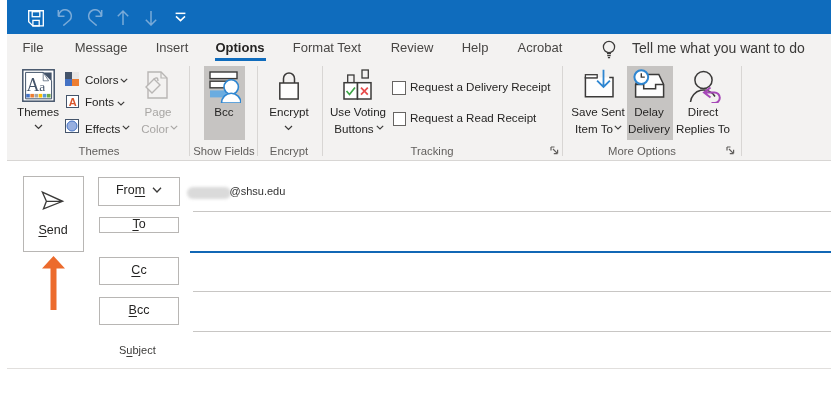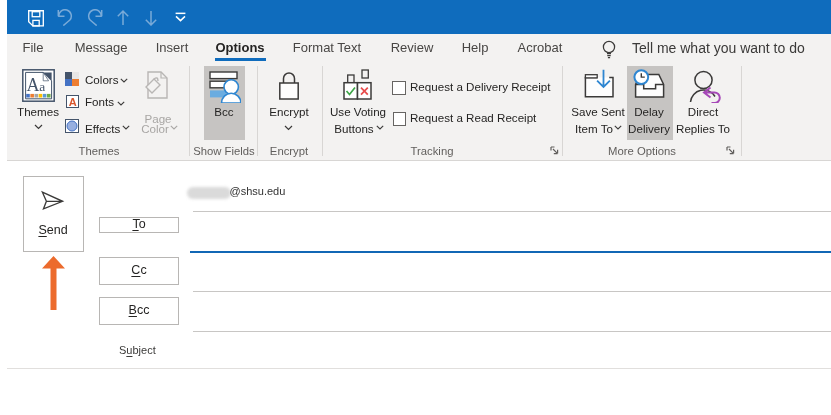--- a/index.html
+++ b/index.html
@@ -131,21 +131,21 @@
   <svg class="abs" style="left:115px;top:125px" width="8" height="5" viewBox="0 0 8 5">
     <path d="M0.8 0.8 L4 4 L7.2 0.8" fill="none" stroke="#3b3a39" stroke-width="1.1"></path>
   </svg>
 
   <svg class="abs" style="left:137px;top:71px" width="26" height="30" viewBox="0 0 26 30">
     <path d="M4 1 L17 1 L23 7 L23 27 L4 27 Z" fill="#f3f2f1" stroke="#b8b6b4" stroke-width="1.4"></path>
     <path d="M17 1 L17 7 L23 7" fill="none" stroke="#b8b6b4" stroke-width="1.2"></path>
     <path d="M10 8 L16 14 L8 22 L2 16 Z" fill="#f3f2f1" stroke="#b8b6b4" stroke-width="1.4"></path>
     <path d="M10 8 q4 -3 4 2" fill="none" stroke="#b8b6b4" stroke-width="1.4"></path>
   </svg>
-  <div class="rlabelc" style="left:151px;top:113px;color:#a8a6a4">Page</div>
+  <div class="rlabelc" style="left:151px;top:106px;color:#a8a6a4">Page</div>
   <div class="rlabelc" style="left:148px;top:122.5px;color:#a8a6a4">Color</div>
   <svg class="abs" style="left:163px;top:125px" width="8" height="5" viewBox="0 0 8 5">
     <path d="M0.8 0.8 L4 4 L7.2 0.8" fill="none" stroke="#a8a6a4" stroke-width="1.1"></path>
   </svg>
   <div class="grplabel" style="left:92px">Themes</div>
 
   <div class="graybtn" style="left:197px;top:66px;width:41px;height:74px"></div>
   <svg class="abs" style="left:202px;top:71px" width="32" height="32" viewBox="0 0 32 32">
     <rect x="1" y="1" width="27" height="6.6" fill="#fff" stroke="#3b3a39" stroke-width="1.4"></rect>
     <rect x="1" y="10.2" width="23" height="6.6" fill="#fff" stroke="#3b3a39" stroke-width="1.4"></rect>
@@ -227,20 +227,23 @@
   <div class="abs" style="left:16px;top:176px;width:61px;height:76px;border:1px solid #b8b6b4;background:#fff"></div>
   <svg class="abs" style="left:30px;top:185px" width="28" height="26" viewBox="0 0 28 26">
     <path d="M5.4 7.2 L25.6 16.3 L6.5 23.8 L9.4 16.3 Z M9.4 16.3 L25.6 16.3" fill="none" stroke="#3b3a39" stroke-width="1.35" stroke-linejoin="miter"></path>
   </svg>
   <div class="abs" style="left:46px;top:223px;transform:translateX(-50%);font-size:12.5px;color:#252423"><u>S</u>end</div>
 
   <svg class="abs" style="left:34px;top:256px" width="25" height="54" viewBox="0 0 25 54">
     <path d="M12.5 0 L24 12.5 H15.5 V54 H9.5 V12.5 H1 Z" fill="#ec6b2d"></path>
   </svg>
 
+  <div class="fieldbtn" style="left:91px;top:177px;width:82px;height:29px"><span>Fro<u>m</u></span>&nbsp;&nbsp;<svg width="10" height="6" viewBox="0 0 10 6">
+        <path d="M1 0.8 L5 5 L9 0.8" fill="none" stroke="#3b3a39" stroke-width="1.3"></path>
+      </svg></div>
   <div class="fieldbtn" style="left:92px;top:217px;width:80px;height:16px">
       <span><u>T</u>o</span>
     </div>
   <div class="fieldbtn" style="left:92px;top:257px;width:80px;height:28px">
       <span><u>C</u>c</span>
     </div>
   <div class="fieldbtn" style="left:92px;top:297px;width:80px;height:28px">
       <span><u>B</u>cc</span>
     </div>
 

